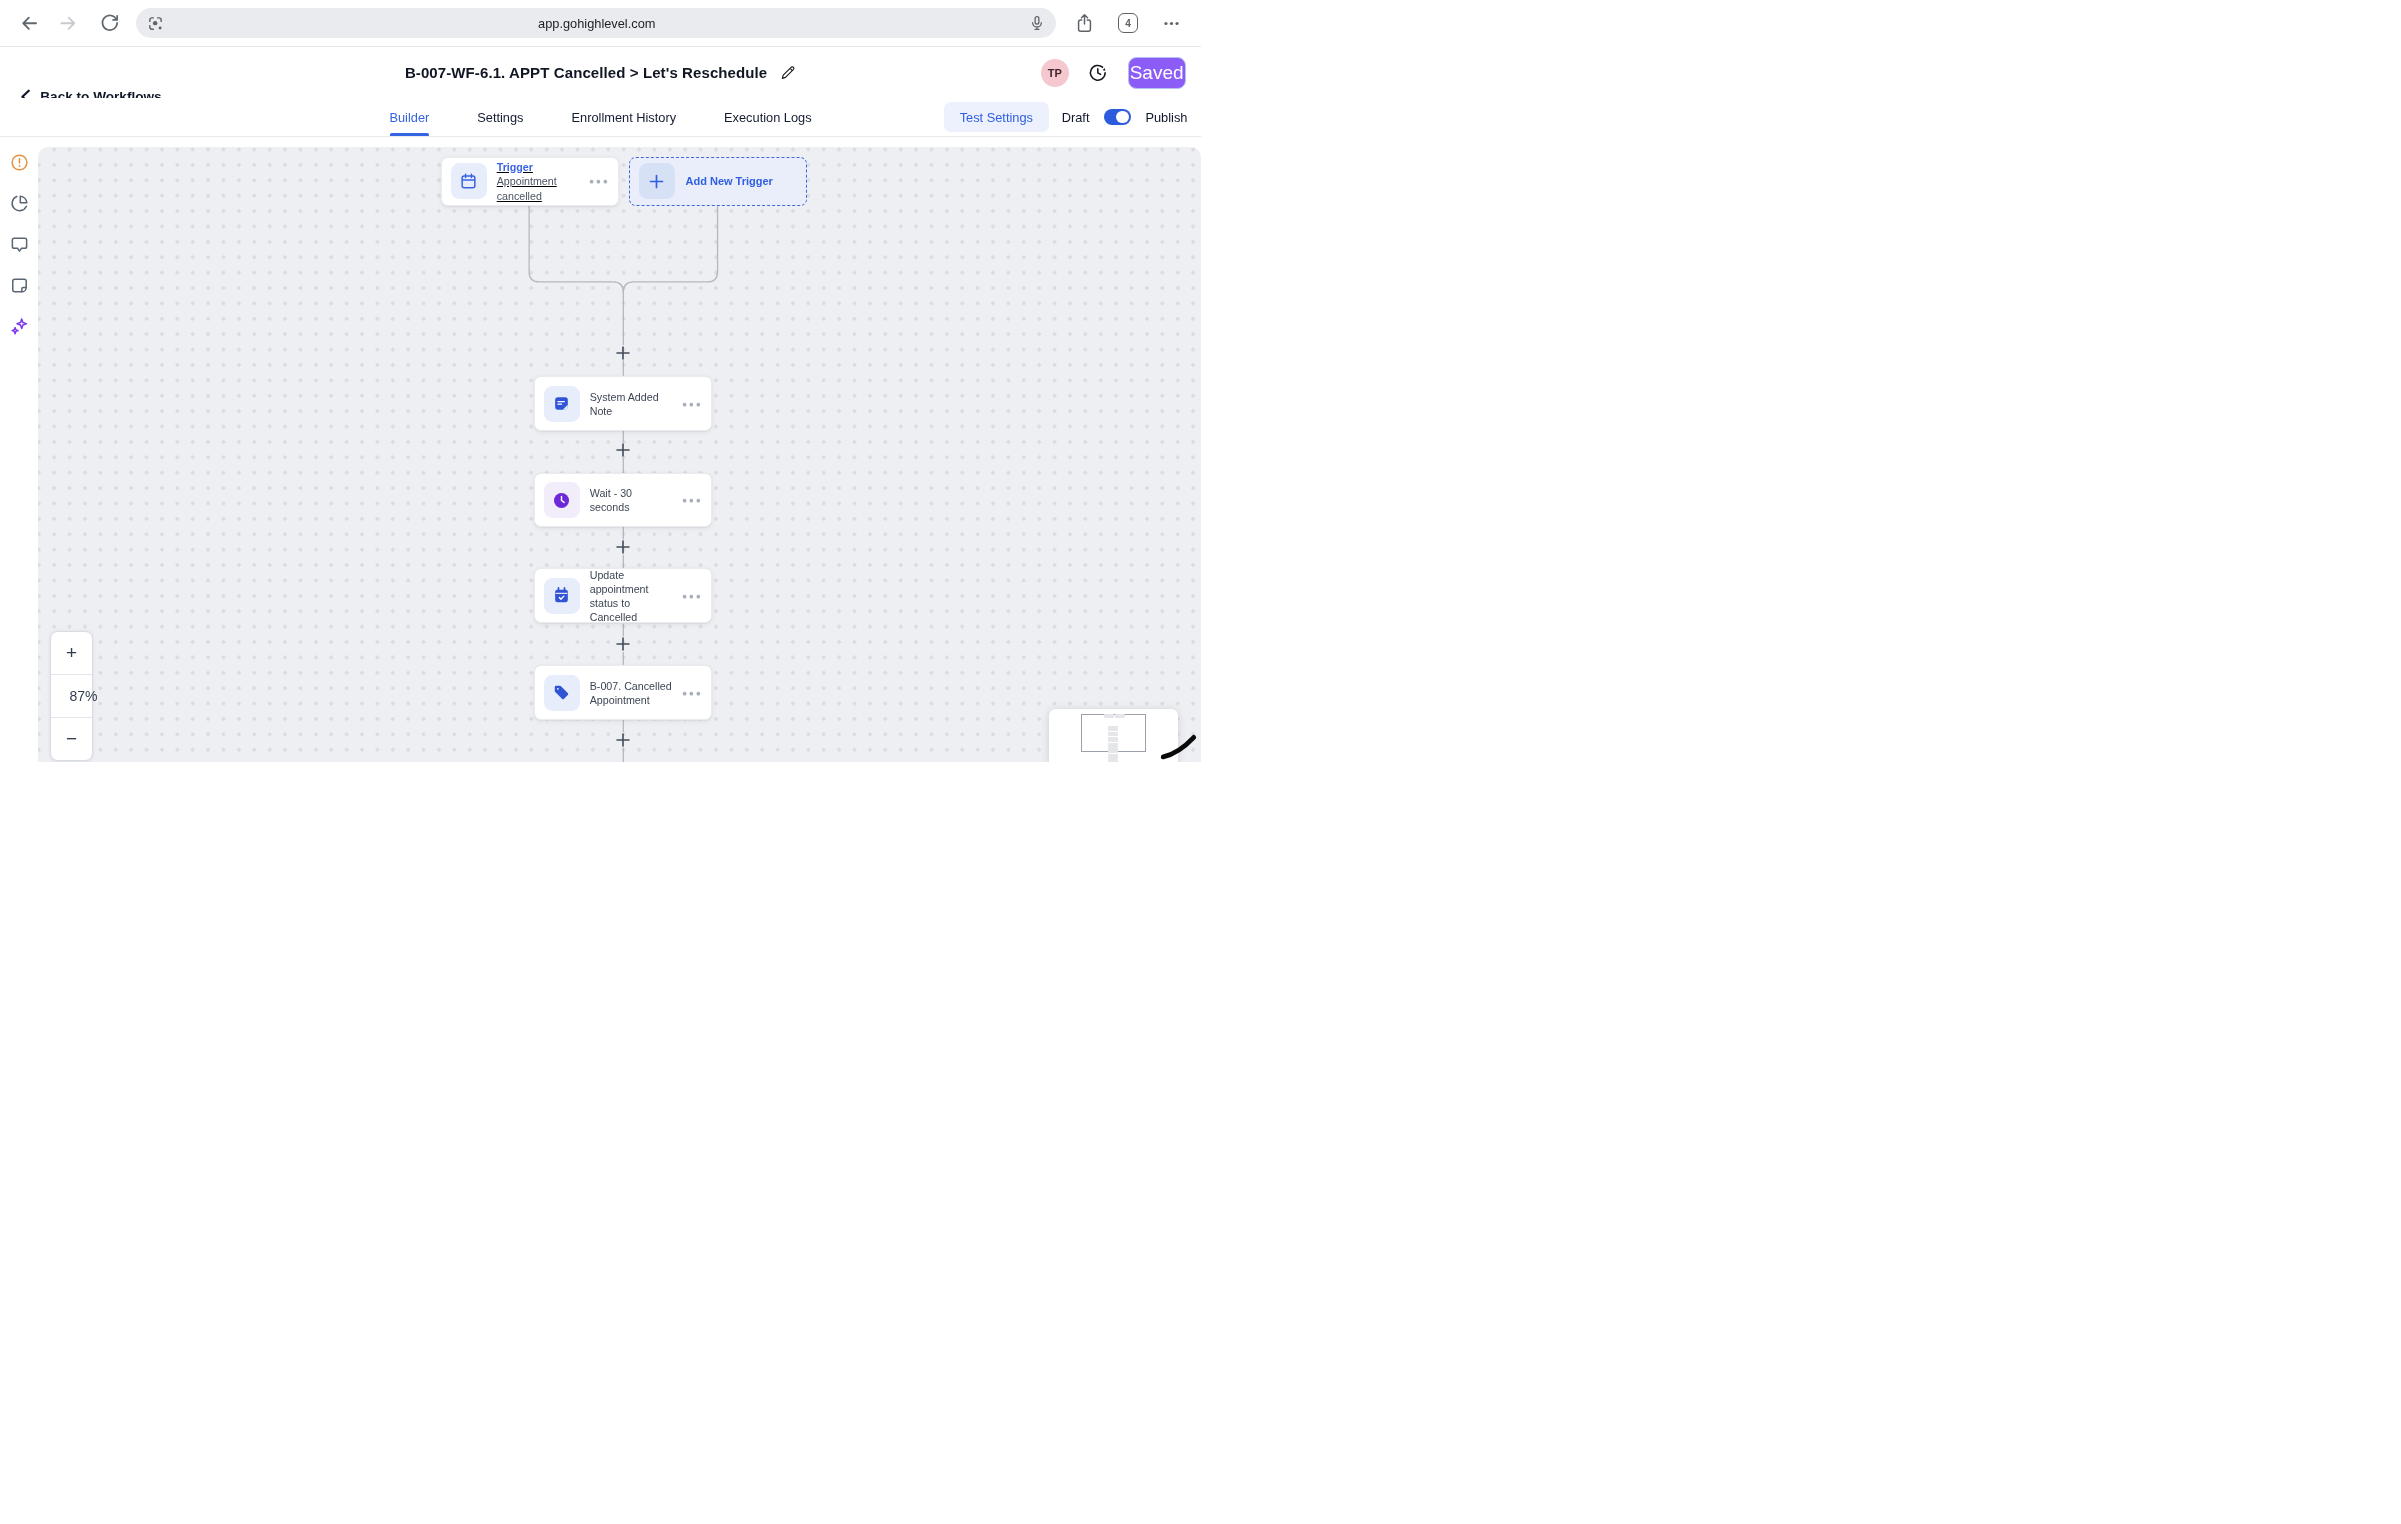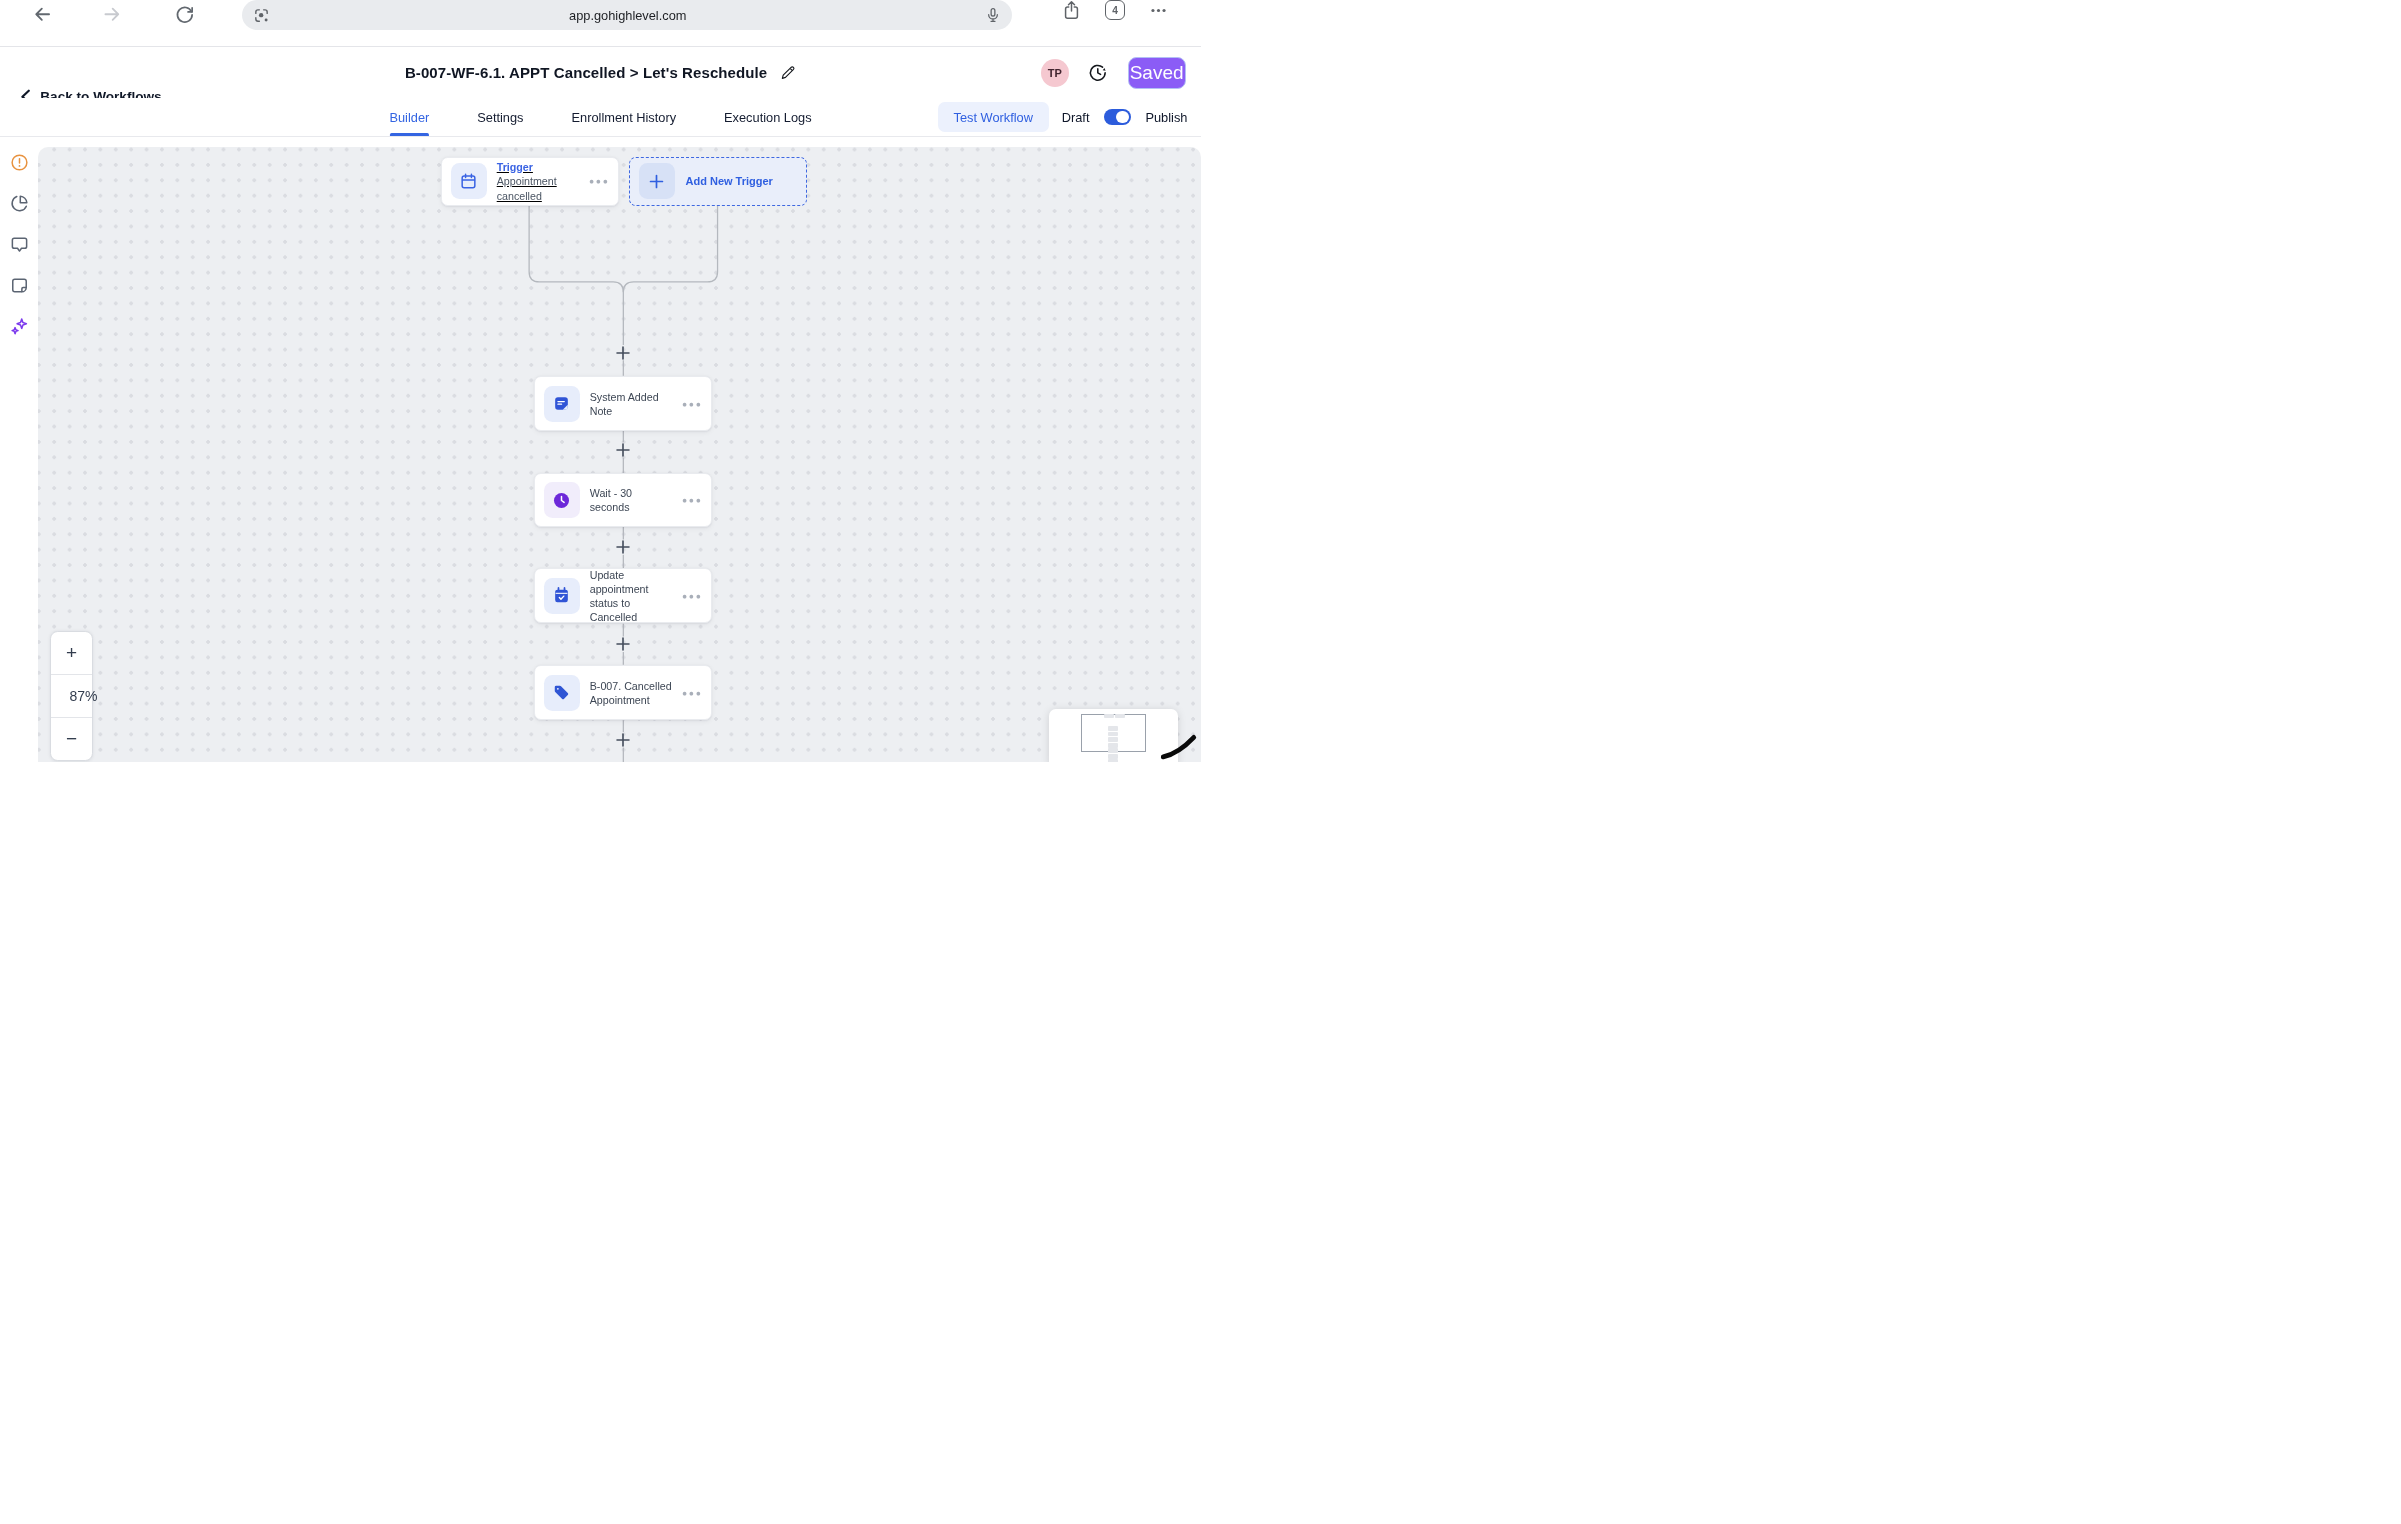--- a/index.html
+++ b/index.html
@@ -1,21 +1,21 @@
 <!DOCTYPE html>
 <html style="font-size:13.6px"><head>
 <meta charset="utf-8">
 <style>
   * { margin:0; padding:0; box-sizing:border-box; }
   html,body { width:1201px; height:762px; overflow:hidden; }
   body { font-family:"Liberation Sans", sans-serif; background:#fff; position:relative; }
   svg { display:block; }
 
   
-  .browser-bar{height:47px;display:flex;align-items:flex-start;background:#fff;border-bottom:0.9px solid #e4e5e9;padding:0 28px;gap:31px;}
+  .browser-bar{height:47px;display:flex;align-items:center;background:#fff;border-bottom:0.9px solid #e4e5e9;padding:0 15px;}
   .nav-btn{width:29px;height:29px;display:flex;align-items:center;justify-content:center;flex-shrink:0;cursor:pointer;}
   .url-pill{flex:1;height:30px;background:#e9ebee;border-radius:15.4px;display:flex;align-items:center;padding:0 11px;margin:0 19px 0 12px;}
   .url-text{flex:1;text-align:center;font-size:12.8px;color:#1d1f23;}
   .browser-right{display:flex;align-items:center;gap:24px;margin-right:5.1px;}
   .tab-counter{width:19.6px;height:19.6px;border:1.7px solid #5f6368;border-radius:6px;display:flex;align-items:center;justify-content:center;font-size:10.2px;font-weight:700;color:#5f6368;}
 
   
   .app-header{height:51px;position:relative;display:flex;align-items:center;background:#fff;}
   .back-link{position:absolute;left:19px;display:flex;align-items:center;gap:7.7px;cursor:pointer;margin-top:48px;}
   .back-label{font-size:13.6px;font-weight:700;color:#101828;}
@@ -161,21 +161,21 @@
       </div>
     <div class="tab">
         <span>Enrollment History</span>
       </div>
     <div class="tab">
         <span>Execution Logs</span>
       </div>
   </div>
   <div class="tabs-right">
     <div class="test-btn">
-        <span>Test Workflow</span>
+        <span>Test Settings</span>
       </div>
     <span class="toggle-label">Draft</span>
     <div class="toggle">
         <div class="knob"></div>
       </div>
     <span class="toggle-label">Publish</span>
   </div>
 </div>
 
 <div class="workspace">

